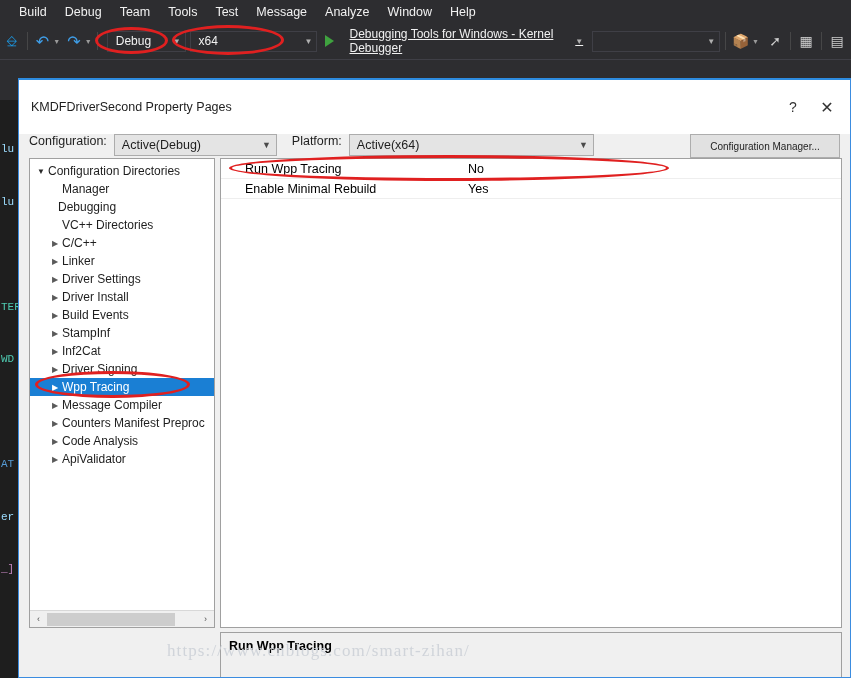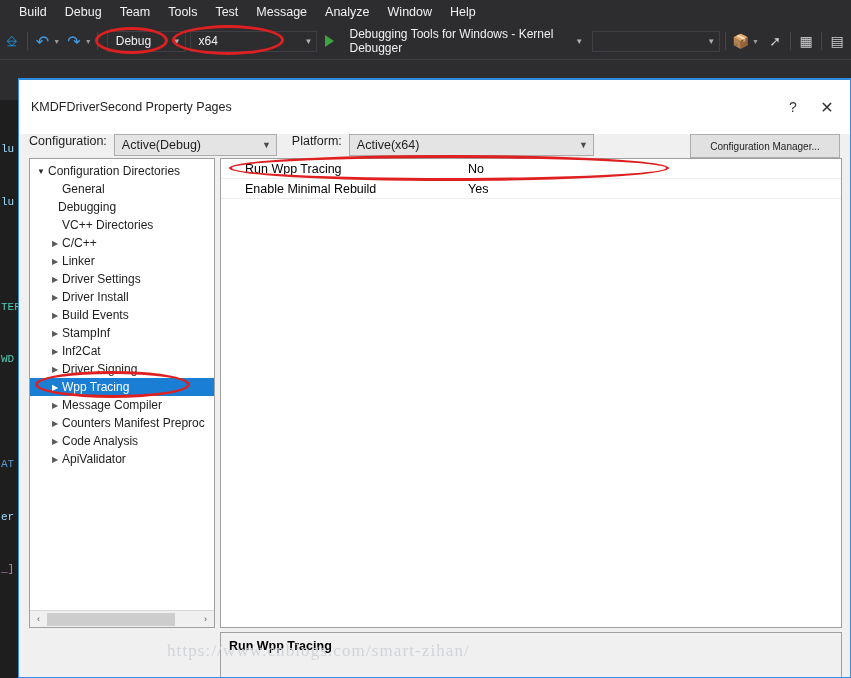--- a/index.html
+++ b/index.html
@@ -44,21 +44,21 @@
   }
   .tb-arrow { color: #9a9a9a; font-size: 7px; margin-left: 1px; }
   .tb-combo {
     height: 21px; background: #2d2d30; border: 1px solid #3f3f46;
     color: #f1f1f1; font-size: 12px;
     display: flex; align-items: center; justify-content: space-between;
     padding: 0 4px 0 8px; box-sizing: border-box;
   }
   .combo-debug { width: 80px; margin-left: 4px; }
   .combo-x64   { width: 130px; margin-left: 4px; text-align: center; }
-  .combo-dbg   { width: 252px; margin-left: 6px; border-color: transparent; }
+  .combo-dbg   { width: 252px; margin-left: 6px; border-color: transparent; text-decoration: underline; }
   .combo-blank { width: 130px; margin-left: 4px; }
   .play-tri {
     width: 0; height: 0; margin-left: 8px;
     border-left: 9px solid #3fa23f;
     border-top: 6px solid transparent;
     border-bottom: 6px solid transparent;
   }
   .caret-dn { color: #b0b0b0; font-size: 8px; }
 
   
@@ -317,21 +317,21 @@
 
     <div class="body-row">
 
       <div class="tree-panel">
         <div class="tree-scroll">
           <div class="tree-item" style="padding-left:4px;">
             <span class="tw-arrow open">▼</span>
             <span>Configuration Directories</span>
           </div>
           <div class="tree-item" style="padding-left:32px;">
-            <span>General</span>
+            <span>Manager</span>
           </div>
           <div class="tree-item" style="padding-left:28px;">
             <span>Debugging</span>
           </div>
           <div class="tree-item" style="padding-left:32px;">
             <span>VC++ Directories</span>
           </div>
           <div class="tree-item" style="padding-left:18px;">
             <span class="tw-arrow">▶</span>
             <span>C/C++</span>

